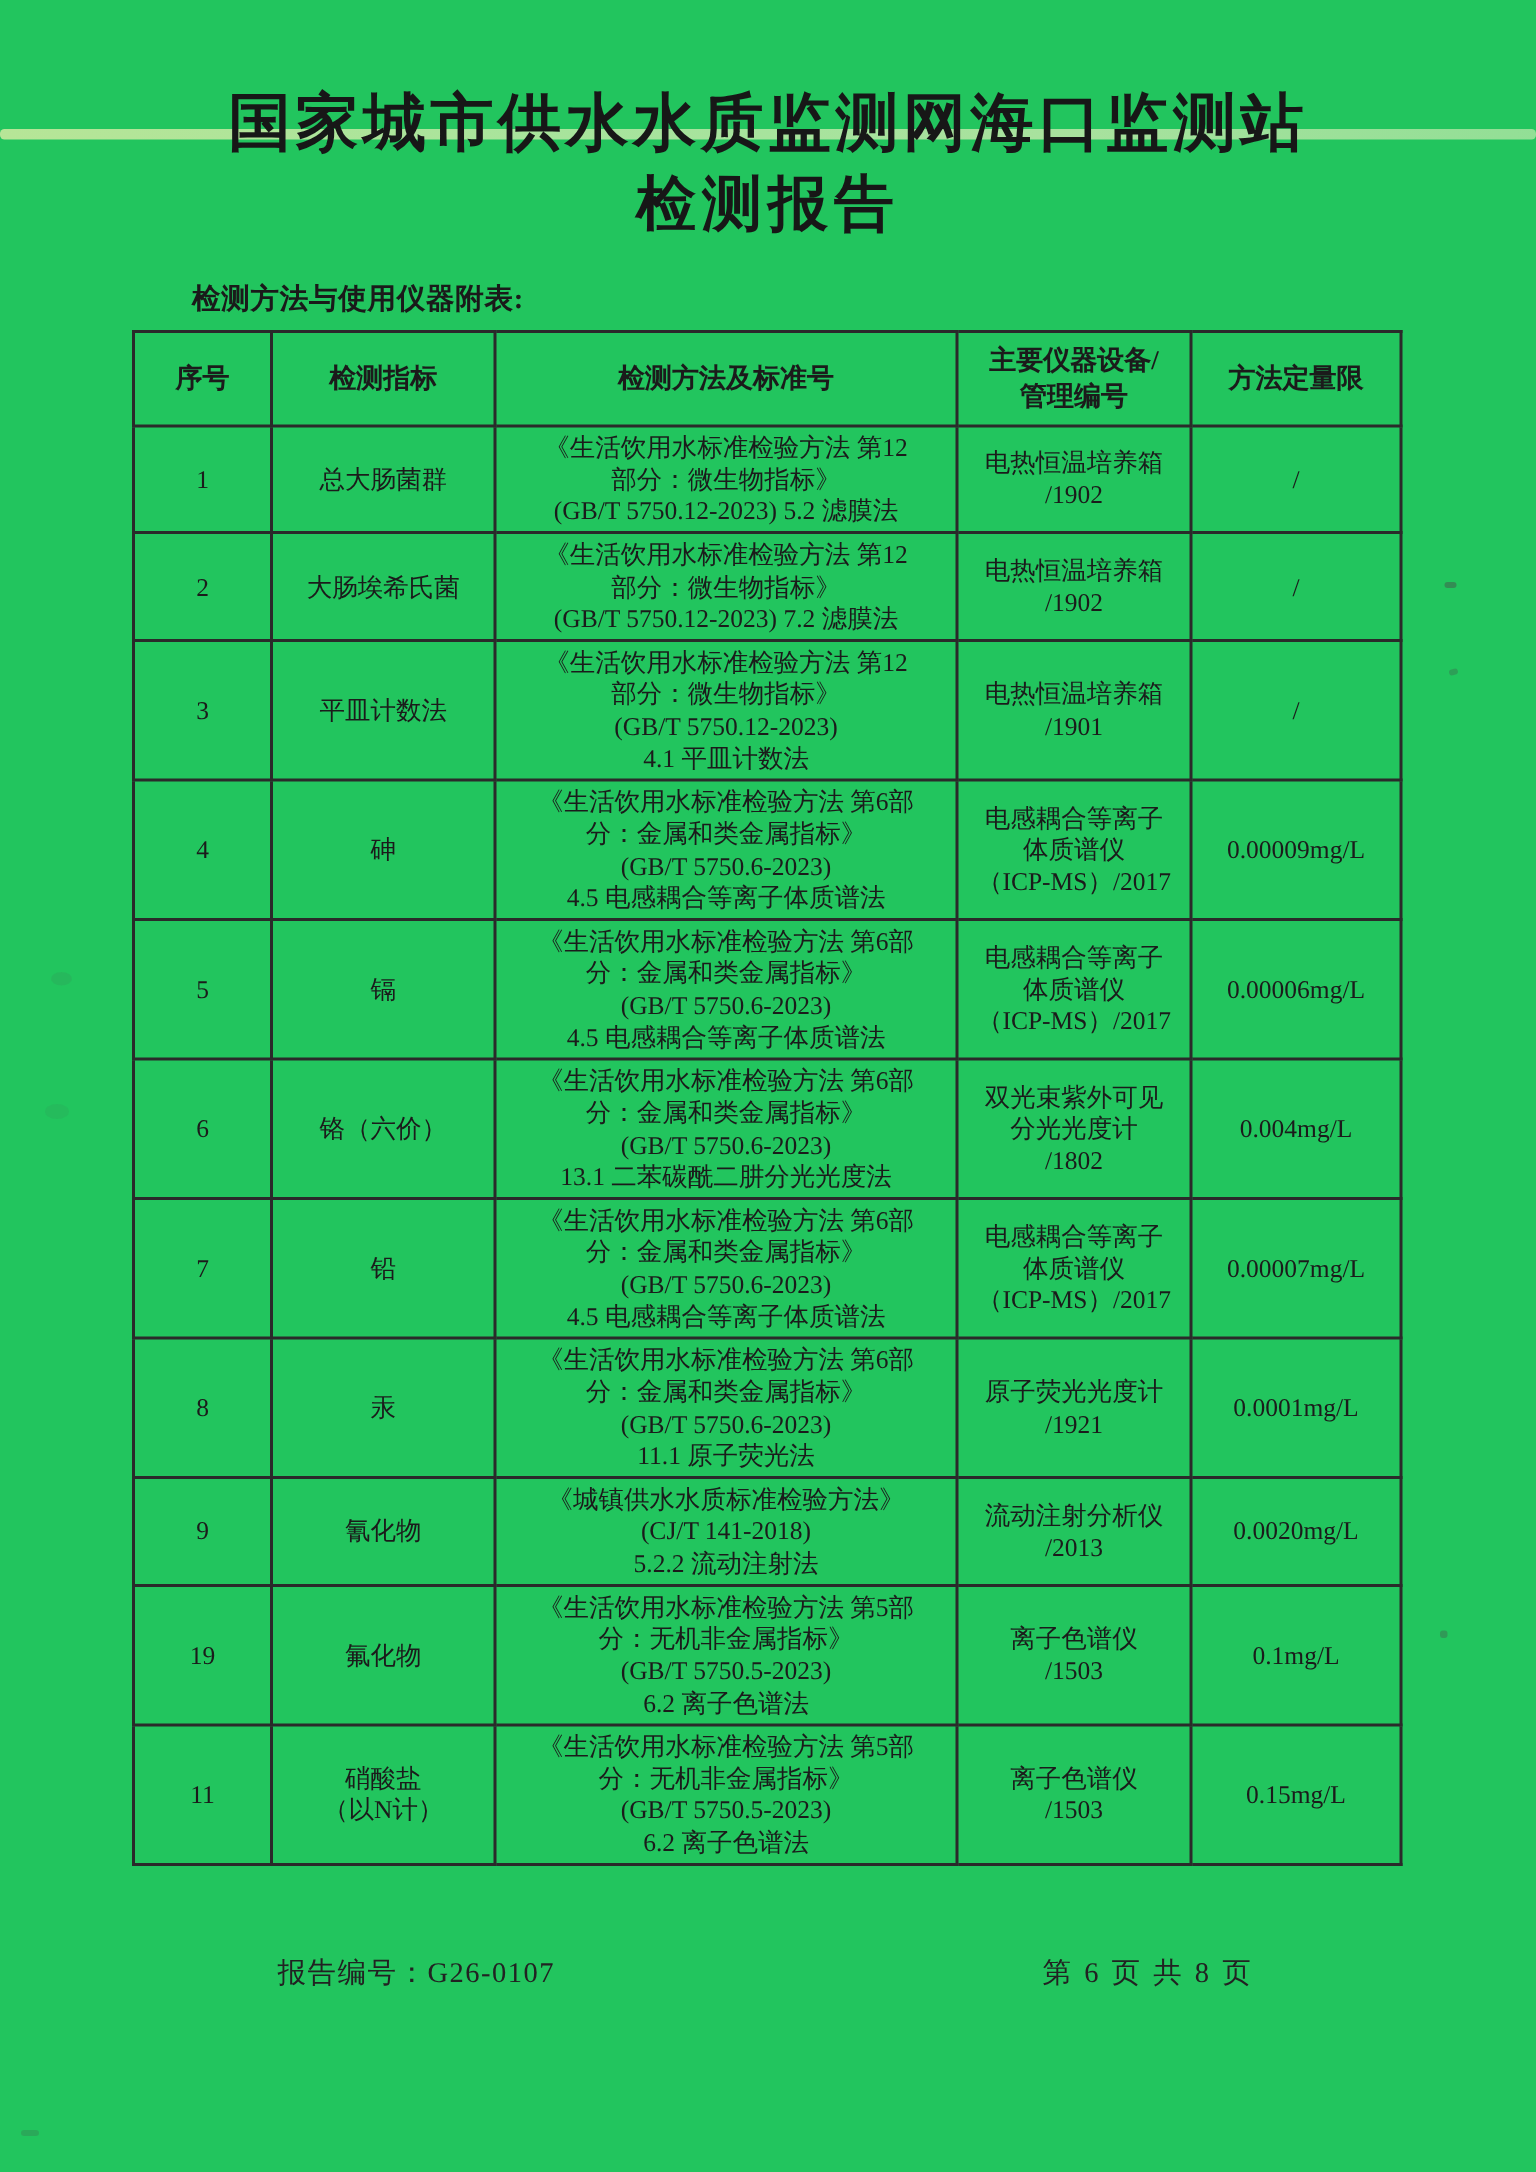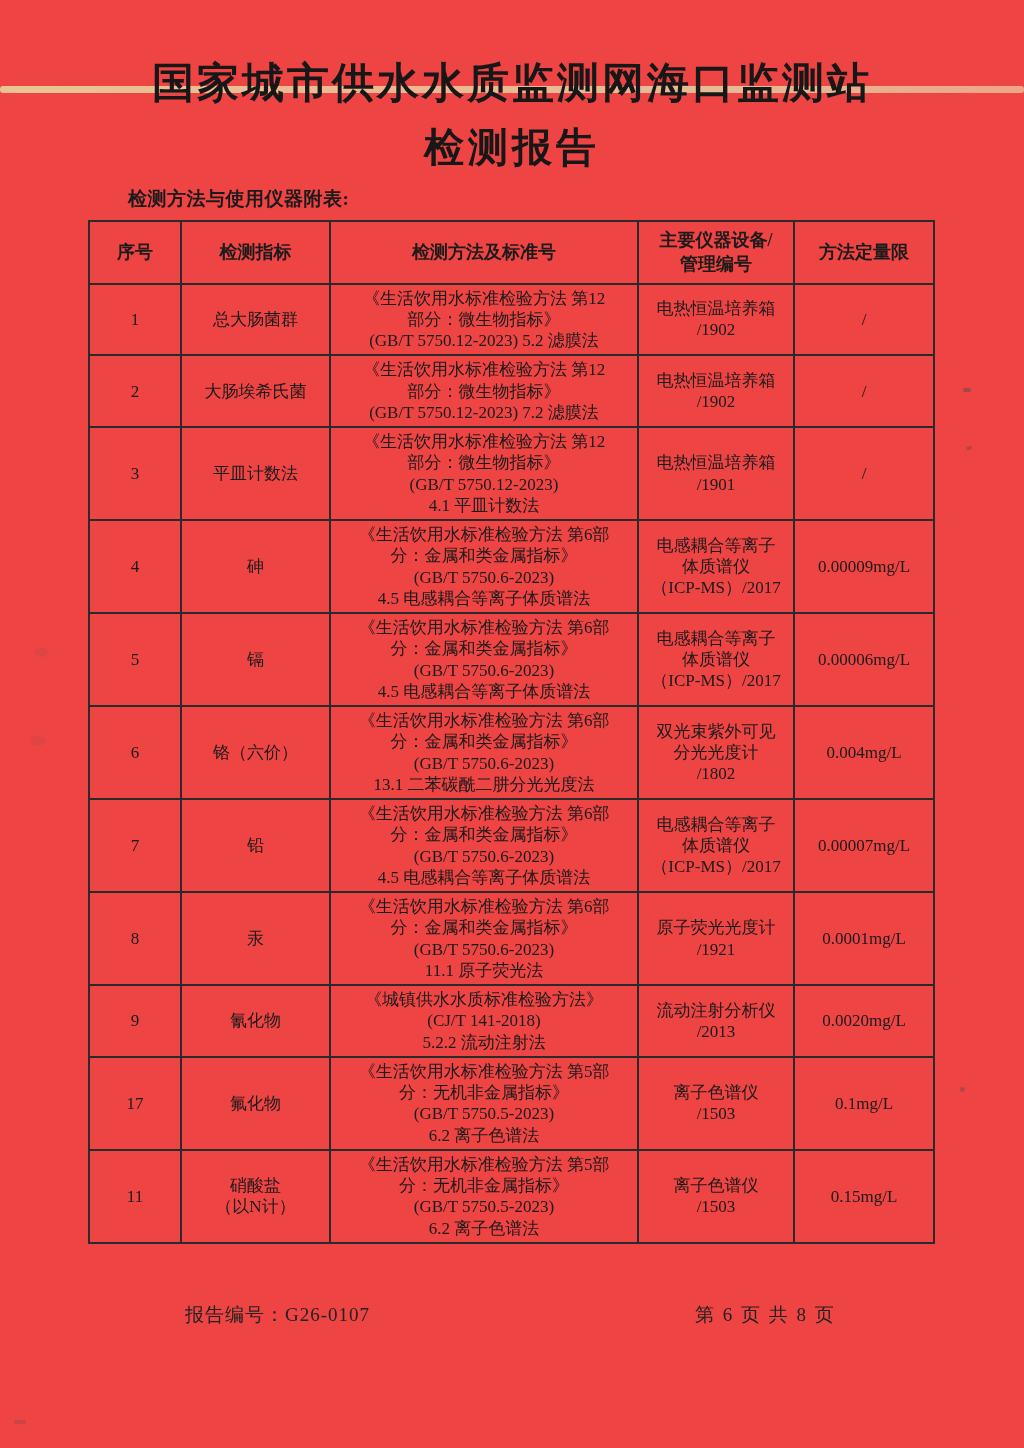--- a/index.html
+++ b/index.html
@@ -6,40 +6,40 @@
   html, body { background: #ffffff; }
   body {
     width: 1024px; height: 1448px;
     font-family: "Liberation Serif", "DejaVu Serif", serif;
     color: #1b1b1b;
     position: relative;
     overflow: hidden;
   }
   .page {
     position: absolute; inset: 0;
-    background: #ef4444;
+    background: #22c55e;
   }
   
   .scanline {
     position: absolute; left: 0; top: 86px; width: 1024px; height: 7px;
     background: linear-gradient(90deg,
       rgba(232,240,170,0.75) 0%,
       rgba(238,244,190,0.65) 40%,
       rgba(225,238,185,0.7) 70%,
       rgba(238,244,195,0.55) 100%);
     border-radius: 3px;
   }
   .doc-header { position: absolute; top: 58px; left: 0; width: 1024px; text-align: center; }
   .doc-title {
     font-size: 42px; font-weight: bold; letter-spacing: 3px;
     color: #171717; line-height: 1.2;
   }
   .doc-subtitle {
     font-size: 40px; font-weight: bold; letter-spacing: 4px;
-    color: #171717; line-height: 1.2; margin-top: 16px;
+    color: #171717; line-height: 1.2; margin-top: 4px;
   }
   .table-caption {
     position: absolute; top: 186px; left: 128px;
     font-size: 19px; font-weight: bold; color: #1a1a1a;
     letter-spacing: 0.5px;
     text-align: center;
   }
   table.report {
     position: absolute; top: 220px; left: 88px;
     width: 845px;
@@ -201,21 +201,21 @@
           <td class="col-no">9</td>
           <td class="col-indicator">氰化物</td>
           <td class="col-method">《城镇供水水质标准检验方法》
 (CJ/T 141-2018)
 5.2.2 流动注射法</td>
           <td class="col-instrument">流动注射分析仪
 /2013</td>
           <td class="col-limit">0.0020mg/L</td>
         </tr>
         <tr>
-          <td class="col-no">17</td>
+          <td class="col-no">19</td>
           <td class="col-indicator">氟化物</td>
           <td class="col-method">《生活饮用水标准检验方法 第5部
 分：无机非金属指标》
 (GB/T 5750.5-2023)
 6.2 离子色谱法</td>
           <td class="col-instrument">离子色谱仪
 /1503</td>
           <td class="col-limit">0.1mg/L</td>
         </tr>
         <tr>

